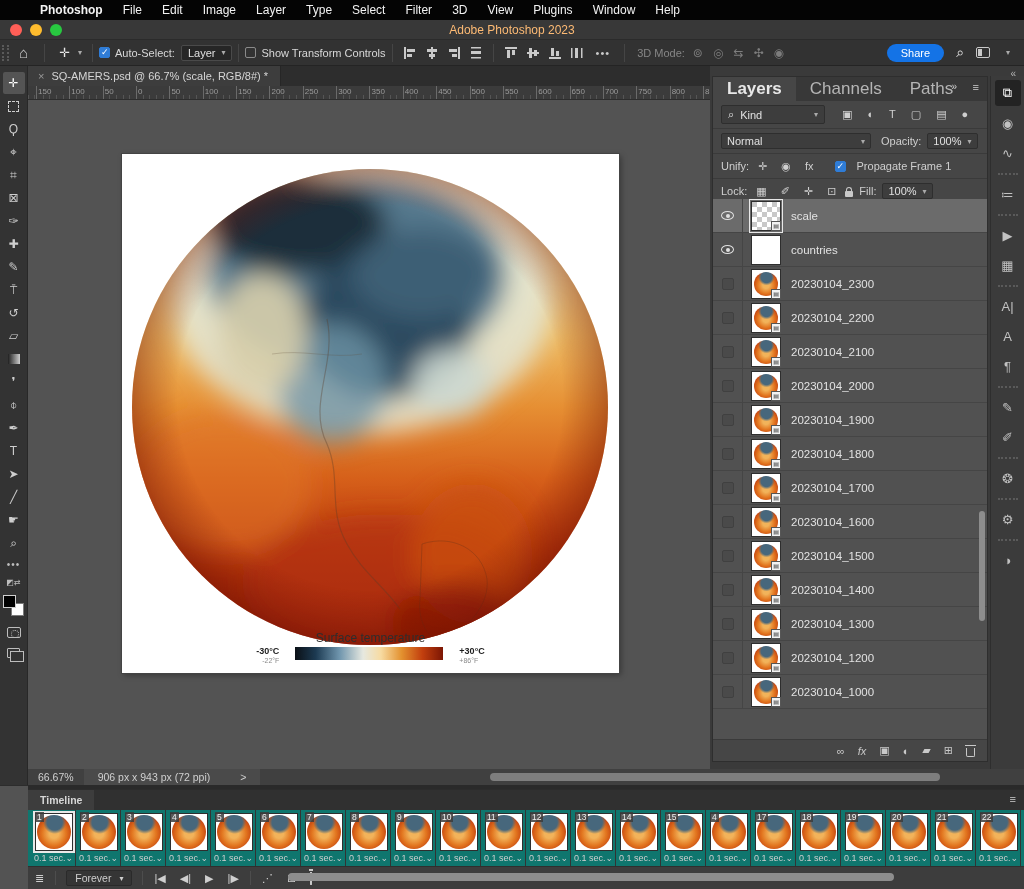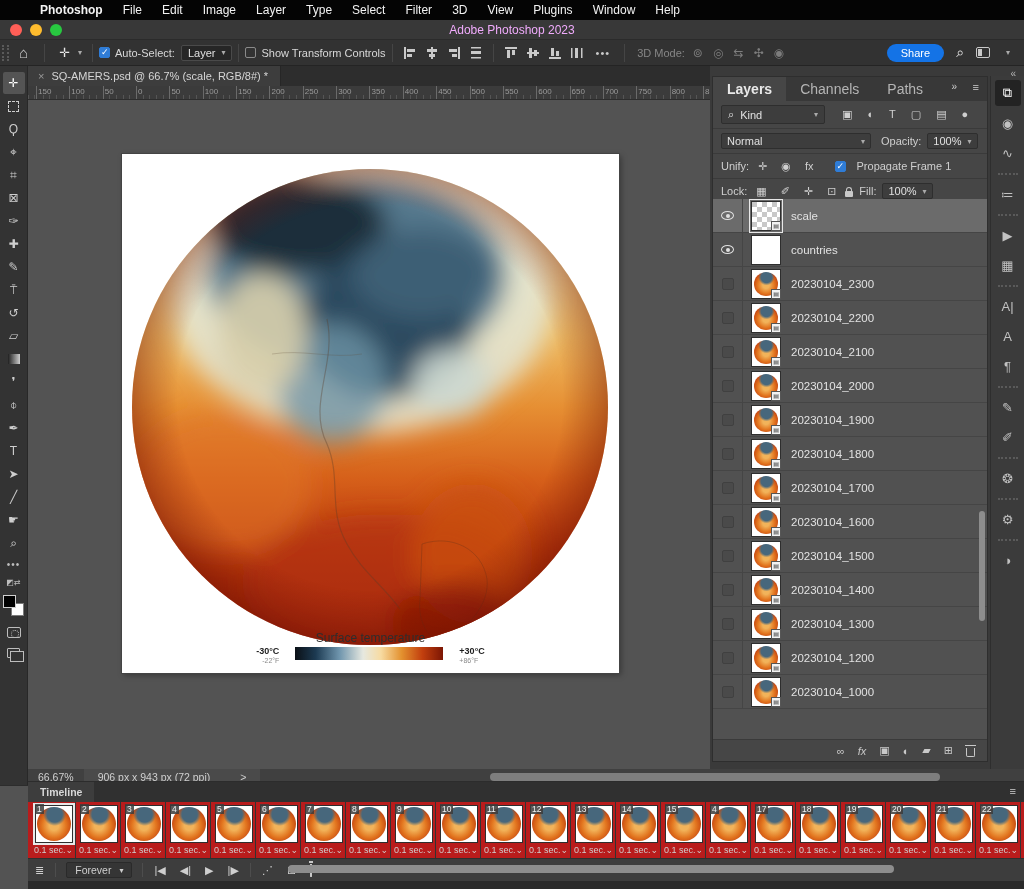--- a/index.html
+++ b/index.html
@@ -13,21 +13,21 @@
   .menubar .apple { font-size:13px; padding:0 10px; }
   .menubar .mitem { padding:0 10px; }
   .menubar .mitem.first { font-weight:bold; }
 
   
   .titlebar { position:absolute; top:20px; left:0; right:0; height:20px; background:#383838;
     border-bottom:1px solid #2b2b2b; display:flex; align-items:center; }
   .lights { display:flex; gap:8px; padding-left:10px; }
   .light { width:12px; height:12px; border-radius:50%; }
   .light.red{ background:#ff5f57; } .light.yellow{ background:#febc2e; } .light.green{ background:#28c840; }
-  .titlebar .wtitle { position:absolute; left:0; right:0; text-align:center; color:#f0abfc; font-size:12px; }
+  .titlebar .wtitle { position:absolute; left:0; right:0; text-align:center; color:#fdba74; font-size:12px; }
 
   
   .optionsbar { position:absolute; top:40px; left:0; right:0; height:26px; background:#323232;
     border-bottom:1px solid #242424; display:flex; align-items:center; color:#d8d8d8; font-size:11px; }
   .grip { width:7px; height:16px; margin-left:2px; border-left:2px dotted #5a5a5a; border-right:2px dotted #5a5a5a; }
   .ob-home { font-size:15px; color:#d0d0d0; padding:0 10px; }
   .vsep { width:1px; height:18px; background:#454545; margin:0 6px; }
   .ob-tool { font-size:13px; padding:0 4px 0 8px; color:#e8e8e8; }
   .chev { font-size:8px; color:#aaa; padding:0 4px; }
   .cb { width:11px; height:11px; border:1px solid #8a8a8a; border-radius:2px; display:inline-block; margin-right:5px; background:transparent; }
@@ -84,21 +84,21 @@
   .sl-end { font-size:9px; font-weight:bold; color:#1c1c1c; line-height:1; text-align:right; }
   .sl-end .f { font-size:7px; font-weight:normal; color:#8a8a8a; }
   .sl-end.right { text-align:left; }
   .sl-bar { width:148px; height:13px; background:linear-gradient(90deg,#0b1016 0%,#1c3a52 14%,#6f95ad 30%,#e6e8e0 46%,#f7dba2 58%,#e3912f 72%,#c23f0e 86%,#7c1604 100%); }
 
   
   .dock { position:absolute; right:0; top:66px; width:314px; bottom:120px; background:#3a3a3a; }
   .collapse { position:absolute; right:8px; top:2px; color:#b5b5b5; font-size:10px; }
   .panel { position:absolute; left:2px; top:10px; width:276px; height:686px; background:#464646; border:1px solid #2e2e2e; }
   .ptabs { display:flex; height:24px; background:#383838; align-items:stretch; position:relative; }
-  .ptab { padding:0 14px; display:flex; align-items:center; font-size:14px; color:#b5b5b5; }
+  .ptab { padding:0 14px; display:flex; align-items:center; font-size:17px; color:#b5b5b5; }
   .ptab.active { background:#464646; color:#e8e8e8; font-weight:bold; }
   .ptabs .pmenu { position:absolute; right:8px; top:4px; color:#cfcfcf; font-size:11px; }
   .ptabs .pchev { position:absolute; right:30px; top:4px; color:#cfcfcf; font-size:10px; }
   .prow { display:flex; align-items:center; height:28px; padding:0 8px; border-bottom:1px solid #3a3a3a; font-size:11px; color:#cfcfcf; gap:6px; }
   .prow.slim { height:25px; }
   .kindbox { background:#3d3d3d; border:1px solid #2e2e2e; border-radius:2px; display:flex; align-items:center; gap:6px; padding:2px 6px; width:104px; color:#e0e0e0; }
   .kindbox .sp { margin-left:auto; font-size:8px; color:#aaa; }
   .ficon { color:#cfcfcf; font-size:11px; padding:0 3px; }
   .valbox { background:#3d3d3d; border:1px solid #2e2e2e; border-radius:2px; padding:1px 5px; display:inline-flex; gap:6px; align-items:center; color:#e0e0e0; }
   .valbox .sp { font-size:8px; color:#aaa; }
@@ -136,21 +136,21 @@
   .sicon.active { background:#232323; color:#fff; }
   .sgroup { width:20px; border-top:2px dotted #5a5a5a; margin:3px 0 6px; }
 
   
   .statusbar { position:absolute; left:28px; right:0; bottom:104px; height:16px; background:#404040; display:flex; align-items:center; font-size:10.5px; color:#cfcfcf; }
   .zoomfield { padding:0 10px; }
   .docinfo { background:#4a4a4a; height:100%; display:flex; align-items:center; gap:30px; padding:0 14px; }
   .hscroll { position:absolute; left:462px; right:84px; top:4px; height:8px; background:#7e7e7e; border-radius:4px; }
 
   
-  .timeline { position:absolute; left:28px; right:0; bottom:8px; height:100px; background:#b91c1c; border-top:1px solid #2c2c2c; }
+  .timeline { position:absolute; left:28px; right:0; bottom:0; height:100px; background:#0f766e; border-top:1px solid #2c2c2c; }
   .tl-left-gap { position:absolute; left:0; bottom:0; width:28px; height:104px; background:#535353; border-top:1px solid #2c2c2c; }
   .tl-tabs { height:20px; background:#303030; display:flex; position:relative; }
   .tl-tab { background:#3d3d3d; color:#d6d6d6; font-size:10.5px; font-weight:bold; padding:0 12px; display:flex; align-items:center; }
   .tl-menu { position:absolute; right:8px; top:3px; color:#cfcfcf; font-size:11px; }
   .frames { position:absolute; top:20px; left:4px; right:0; height:61px; display:flex; overflow:hidden; }
   .frame { width:44px; flex:none; margin-right:1px; border-right:1px solid #333; padding:2px 1px 0 1px; position:relative; }
   .fthumb { width:38px; height:38px; margin:1px auto 0; background:#fff; position:relative; border:1px solid #2e2e2e; }
   .frame.selected .fthumb { outline:2px solid #e8e8e8; }
   .fthumb .globe { position:absolute; inset:1px; border-radius:50%;
     background: radial-gradient(circle at 52% 22%, #47677c 0 24%, rgba(71,103,124,0) 36%),

